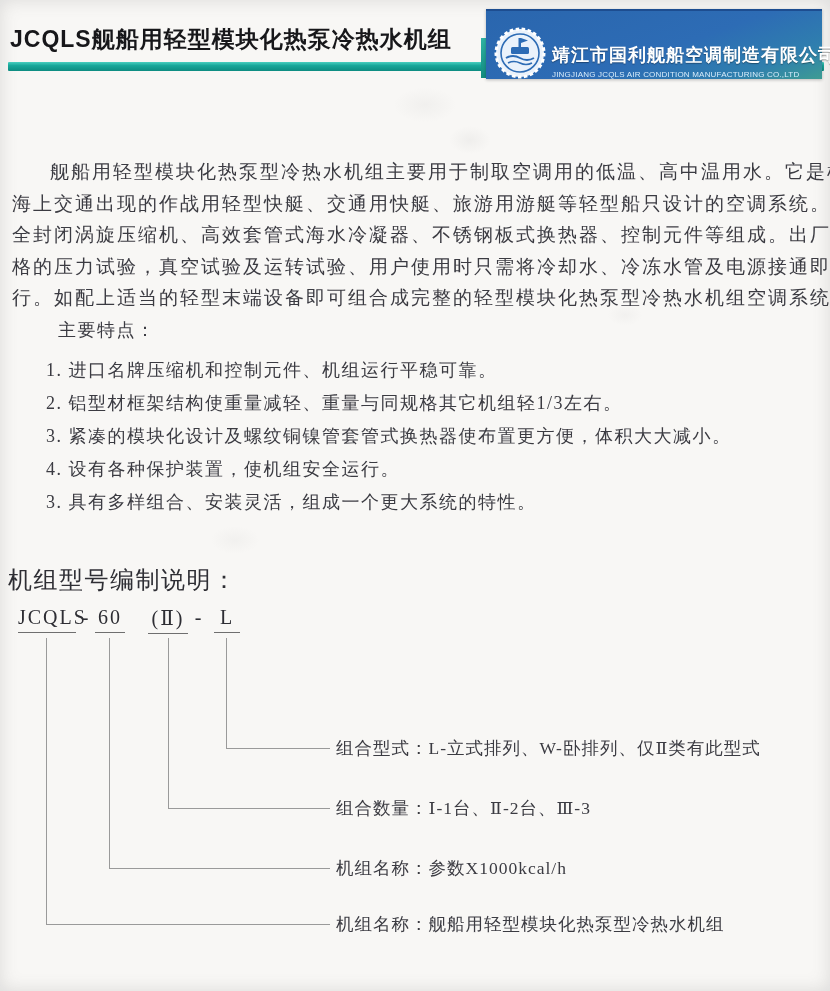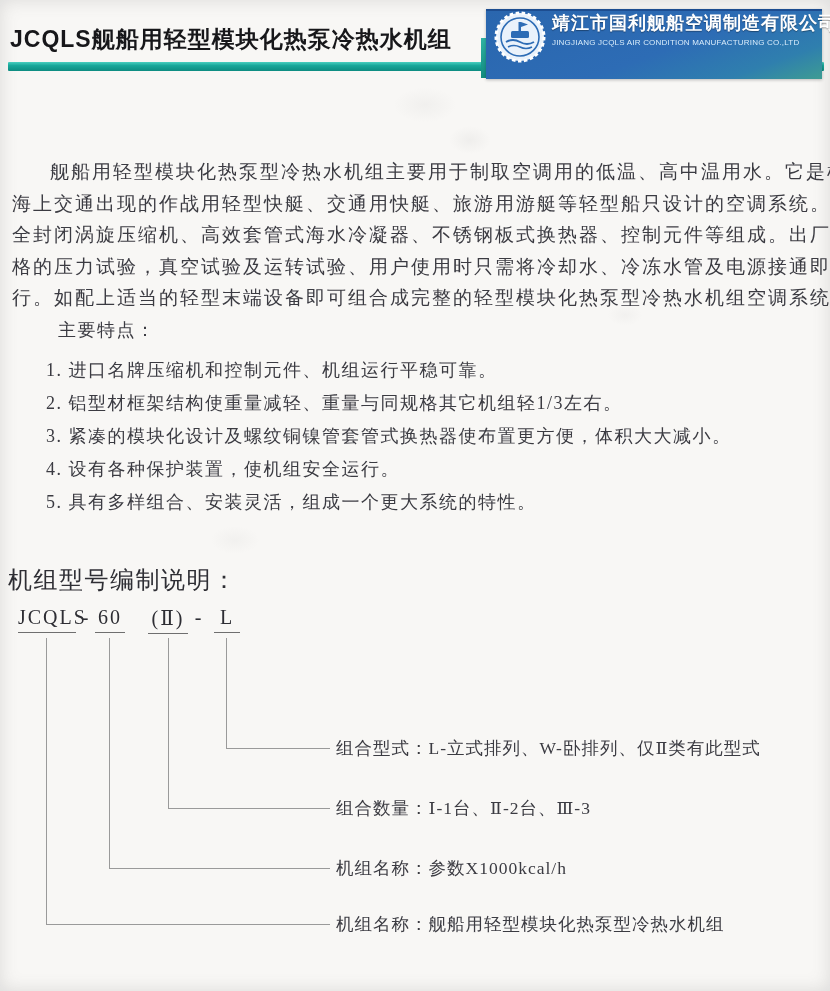--- a/index.html
+++ b/index.html
@@ -29,21 +29,21 @@
   .accent-bar{
     position:absolute;left:8px;top:62px;width:816px;height:9px;
     background:linear-gradient(180deg,#49cfc0 0%,#18a79a 40%,#0e8c81 100%);
     border-radius:1px;
   }
   .banner{
     position:absolute;left:486px;top:9px;width:336px;height:68px;
     background:linear-gradient(160deg,#2a66ae 0%,#2d6cb5 55%,#2f7fae 82%,#3d9c93 100%);
     border-top:2px solid #1d4d90;
     box-shadow:0 1px 3px rgba(0,0,0,0.25);
-    display:flex;align-items:flex-start;
+    display:flex;align-items:flex-end;
   }
   .banner-edge{
     position:absolute;left:481px;top:38px;width:7px;height:40px;
     background:linear-gradient(180deg,#2fb3a4,#128b7f);
   }
   .emblem{
     flex:0 0 auto;width:52px;height:52px;margin:0 6px 0 8px;
   }
   .banner-text{flex:1;display:flex;flex-direction:column;justify-content:center;min-width:0;}
   .banner-cn{
@@ -136,21 +136,21 @@
     <div class="line">格的压力试验，真空试验及运转试验、用户使用时只需将冷却水、冷冻水管及电源接通即可投入运</div>
     <div class="line">行。如配上适当的轻型末端设备即可组合成完整的轻型模块化热泵型冷热水机组空调系统。</div>
   </div>
 
   <div class="features">
     <div class="heading">主要特点：</div>
     <div class="item">1. 进口名牌压缩机和控制元件、机组运行平稳可靠。</div>
     <div class="item">2. 铝型材框架结构使重量减轻、重量与同规格其它机组轻1/3左右。</div>
     <div class="item">3. 紧凑的模块化设计及螺纹铜镍管套管式换热器使布置更方便，体积大大减小。</div>
     <div class="item">4. 设有各种保护装置，使机组安全运行。</div>
-    <div class="item">5. 具有多样组合、安装灵活，组成一个更大系统的特性。</div>
+    <div class="item">3. 具有多样组合、安装灵活，组成一个更大系统的特性。</div>
   </div>
 
   <div class="model-heading">机组型号编制说明：</div>
 
   <div class="code-part underlined cp-jcqls">JCQLS</div>
   <div class="code-part cp-dash1">-</div>
   <div class="code-part underlined cp-60">60</div>
   <div class="code-part underlined cp-roman">(Ⅱ)</div>
   <div class="code-part cp-dash2">-</div>
   <div class="code-part underlined cp-l">L</div>

